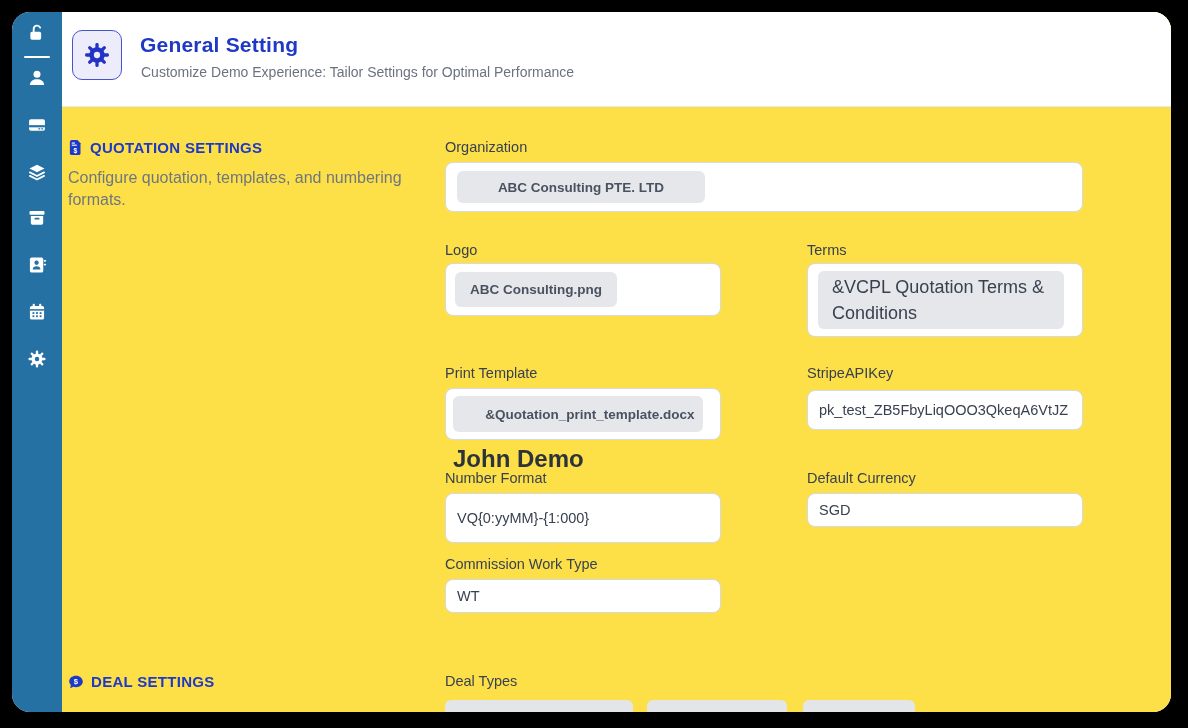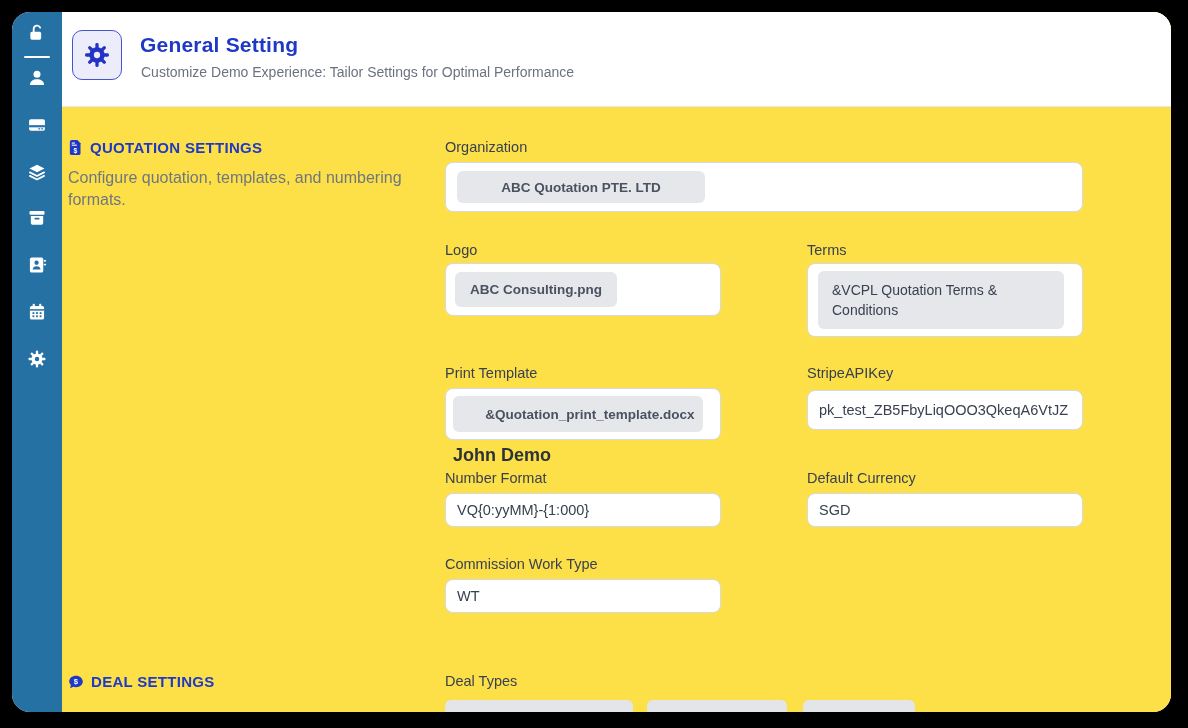--- a/index.html
+++ b/index.html
@@ -35,25 +35,25 @@
   .section-desc { position:absolute; font-size:16px; color:#6f7680; line-height:1.4;
     width:348px; }
 
   .field-label { position:absolute; font-size:14.5px; color:#394150; }
   .box { position:absolute; background:#fff; border:1px solid #d6d9de; border-radius:8px;
     overflow:hidden; }
   .chip { position:absolute; background:#e5e7eb; border-radius:6px; display:flex;
     align-items:center; justify-content:center; font-size:13.5px; font-weight:600;
     color:#4a5260; }
   .chip.left { justify-content:flex-start; text-align:left; font-weight:500;
-    font-size:14px; padding:0 14px; line-height:1.45; color:#394150; }
+    font-size:18px; padding:0 14px; line-height:1.45; color:#394150; }
   input.text-input { position:absolute; border:1px solid #d6d9de; border-radius:8px;
     font-family:inherit; font-size:14.5px; color:#394150; padding:0 11px; outline:none;
     background:#fff; }
-  #john-demo { position:absolute; font-size:18px; font-weight:700; color:#2d333b; }
+  #john-demo { position:absolute; font-size:24px; font-weight:700; color:#2d333b; }
   .mini-chip { position:absolute; background:#e3e5e8; border-radius:6px; height:26px; }
 </style>
 </head>
 <body>
 
 <div id="app">
 
   <nav id="sidebar">
     <svg class="side-ic" style="top:11px" viewBox="0 0 24 24">
       <rect x="4" y="10.5" width="13" height="9.5" rx="2" fill="#fff"></rect>
@@ -148,41 +148,41 @@
           <rect x="6" y="5" width="5" height="1.8" fill="#fff"></rect>
           <rect x="6" y="8.4" width="8" height="1.8" fill="#fff"></rect>
           <text x="12" y="21" font-size="11" font-weight="bold" fill="#fff" text-anchor="middle">$</text>
         </svg>
         <span>QUOTATION SETTINGS</span>
       </div>
       <p class="section-desc" style="left:6px; top:59px;">Configure quotation, templates, and numbering formats.</p>
 
       <label class="field-label" style="left:383px; top:31px;">Organization</label>
       <div class="box" style="left:383px; top:54px; width:638px; height:50px;"></div>
-      <div class="chip" style="left:395px; top:63px; width:248px; height:32px;">ABC Quotation PTE. LTD</div>
+      <div class="chip" style="left:395px; top:63px; width:248px; height:32px;">ABC Consulting PTE. LTD</div>
 
       <label class="field-label" style="left:383px; top:134px;">Logo</label>
       <div class="box" style="left:383px; top:155px; width:276px; height:53px;"></div>
       <div class="chip" style="left:393px; top:164px; width:162px; height:35px;">ABC Consulting.png</div>
 
       <label class="field-label" style="left:745px; top:134px;">Terms</label>
       <div class="box" style="left:745px; top:155px; width:276px; height:74px;"></div>
       <div class="chip left" style="left:756px; top:163px; width:246px; height:58px;">&amp;VCPL Quotation Terms &amp; Conditions</div>
 
       <label class="field-label" style="left:383px; top:257px;">Print Template</label>
       <div class="box" style="left:383px; top:280px; width:276px; height:52px;"></div>
       <div class="chip" style="left:391px; top:288px; width:250px; height:36px;padding-left:24px;">&amp;Quotation_print_template.docx</div>
 
       <label class="field-label" style="left:745px; top:257px;">StripeAPIKey</label>
       <input class="text-input" style="left: 745px; top: 282px; width: 276px; height: 40px;" value="pk_test_ZB5FbyLiqOOO3QkeqA6VtJZ">
 
       <div id="john-demo" style="left:391px; top:337px;">John Demo</div>
 
       <label class="field-label" style="left:383px; top:362px;text-align:right;">Number Format</label>
-      <input class="text-input" style="left: 383px; top: 385px; width: 276px; height: 34px;" value="VQ{0:yyMM}-{1:000}">
+      <input class="text-input" style="left: 383px; top: 385px; width: 276px; height: 50px;" value="VQ{0:yyMM}-{1:000}">
 
       <label class="field-label" style="left:745px; top:362px;">Default Currency</label>
       <input class="text-input" style="left: 745px; top: 385px; width: 276px; height: 34px;" value="SGD">
 
       <label class="field-label" style="left:383px; top:448px;">Commission Work Type</label>
       <input class="text-input" style="left: 383px; top: 471px; width: 276px; height: 34px;" value="WT">
 
       <div class="section-title" style="left:6px; top:565px;">
         <svg width="16" height="16" viewBox="0 0 24 24">
           <path fill="#1f39c7" d="M12 2.5 C6.2 2.5 1.8 6.2 1.8 10.8 c0 2.1 0.9 4 2.4 5.4 L3.4 21.5 l4.6-2.4 c1.3 0.4 2.6 0.6 4 0.6 5.8 0 10.2-3.7 10.2-8.4 S17.8 2.5 12 2.5 z"></path>

